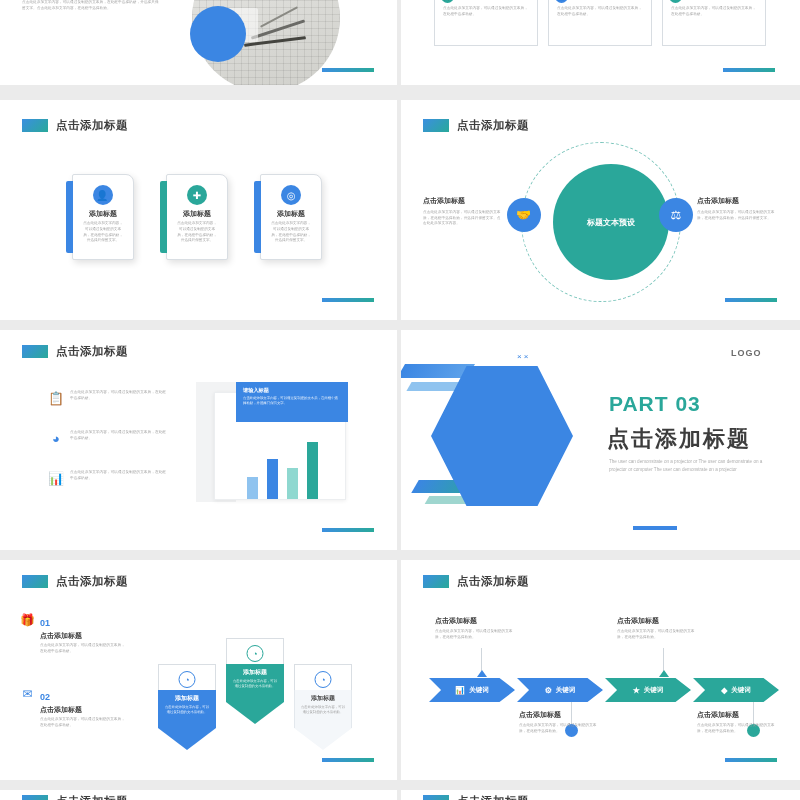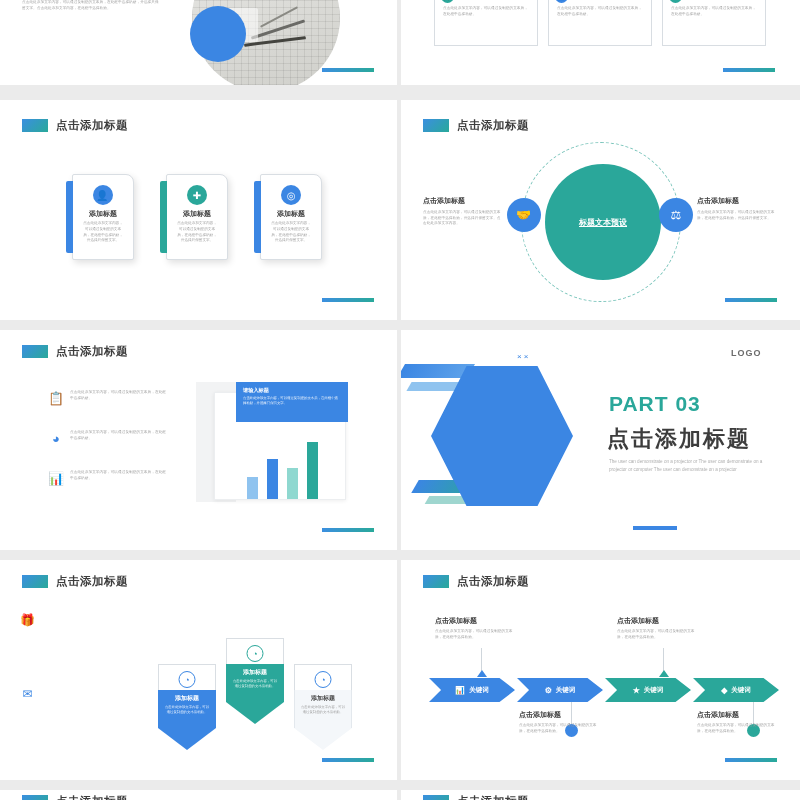--- a/index.html
+++ b/index.html
@@ -308,21 +308,21 @@
     <div class="accent-bottom" style="left:322px;top:198px;width:52px;"></div>
   </div>
 
   <div class="slide" style="left:401px;top:100px;width:399px;height:220px;">
     <div class="title-tab" style="left:22px;top:18px;">
       <span class="title-bar"></span>
       <span class="title-text">点击添加标题</span>
     </div>
 
     <div class="dash-ring" style="left:120px;top:42px;width:160px;height:160px;"></div>
-    <div class="big-teal" style="left:144px;top:64px;width:116px;height:116px;text-decoration:underline;">
+    <div class="big-teal" style="left:152px;top:64px;width:116px;height:116px;">
       <span>标题文本预设</span>
     </div>
     <div class="side-ball" style="left:106px;top:98px;width:34px;height:34px;background:#3b86e3;">🤝</div>
     <div class="side-ball" style="left:258px;top:98px;width:34px;height:34px;background:#3b86e3;">⚖</div>
 
     <div style="position:absolute;left:22px;top:96px;width:78px;">
       <div class="sub-title">点击添加标题</div>
       <div class="tiny" style="margin-top:4px;">点击此处添加文字内容，可以通过复制您的文本后，在此框中选择粘贴，并选择只保留文字。点击此处添加文字内容。</div>
     </div>
     <div style="position:absolute;left:296px;top:96px;width:80px;">
@@ -388,24 +388,34 @@
   </div>
 
   <div class="slide" style="left:0;top:560px;width:397px;height:220px;">
     <div class="title-tab" style="left:22px;top:14px;">
       <span class="title-bar"></span>
       <span class="title-text">点击添加标题</span>
     </div>
 
     <div class="num-item" style="left:20px;top:52px;width:108px;">
       <span class="num-ic" style="color:#2aa79a;">🎁</span>
+      <span>
+        <span class="num-big">01</span>
+        <div class="sub-title" style="margin-top:1px;">点击添加标题</div>
+        <div class="tiny" style="margin-top:2px;">点击此处添加文字内容，可以通过复制您的文本后，在此框中选择粘贴。</div>
+      </span>
     </div>
 
     <div class="num-item" style="left:20px;top:126px;width:108px;">
       <span class="num-ic" style="color:#3b86e3;">✉</span>
+      <span>
+        <span class="num-big">02</span>
+        <div class="sub-title" style="margin-top:1px;">点击添加标题</div>
+        <div class="tiny" style="margin-top:2px;">点击此处添加文字内容，可以通过复制您的文本后，在此框中选择粘贴。</div>
+      </span>
     </div>
 
     <div class="ribbon" style="left:158px;top:104px;width:58px;height:86px;">
       <div class="ribbon-body" style="height:64px;background:#fff;border:1px solid #d9dee3;"></div>
       <div class="ribbon-body" style="top:26px;height:38px;background:#3b86e3;"></div>
       <div class="ribbon-tail" style="top:64px;height:22px;background:#3b86e3;"></div>
       <div class="ribbon-ic" style="top:7px;color:#3b86e3;border:1px solid #3b86e3;">◔</div>
       <div class="rb-title" style="top:30px;color:#fff;">添加标题</div>
       <div class="rb-body" style="top:41px;color:#eaf2fd;">点击此处添加文字内容，可以通过复制您的文本后粘贴。</div>
     </div>

